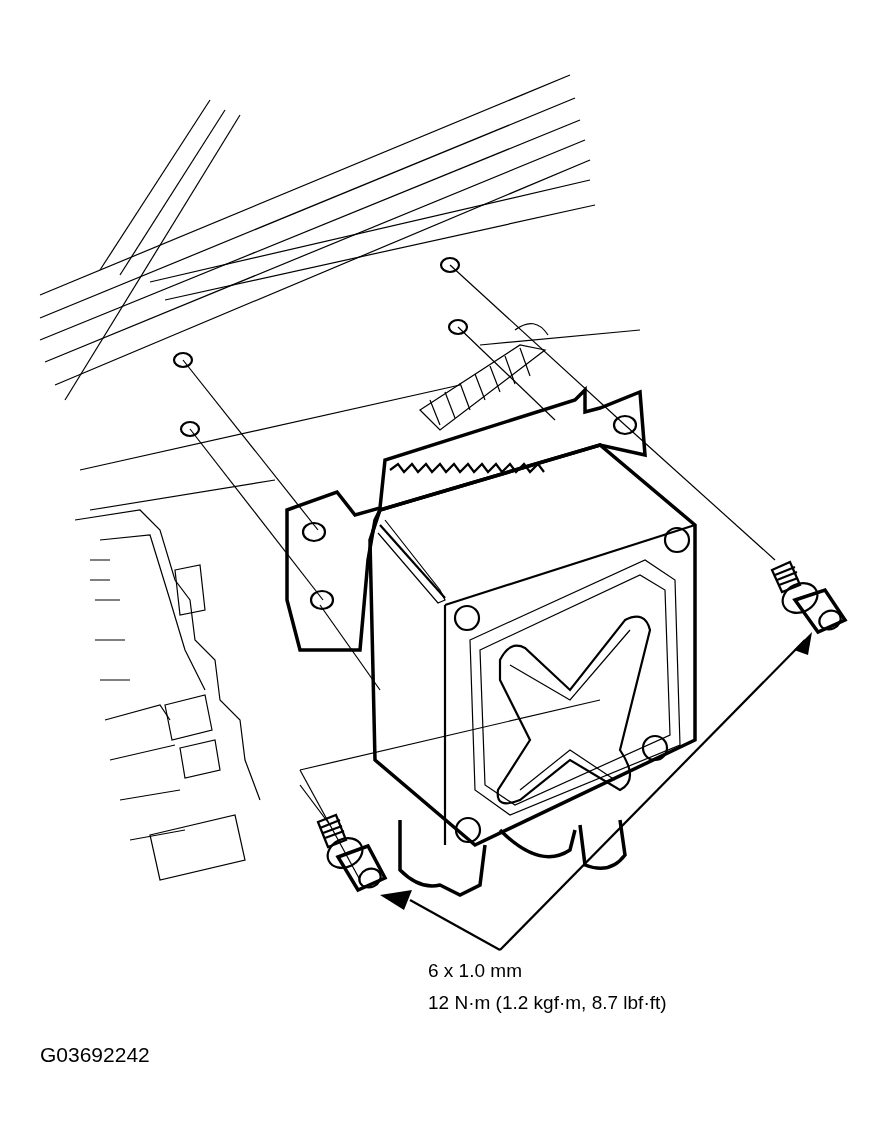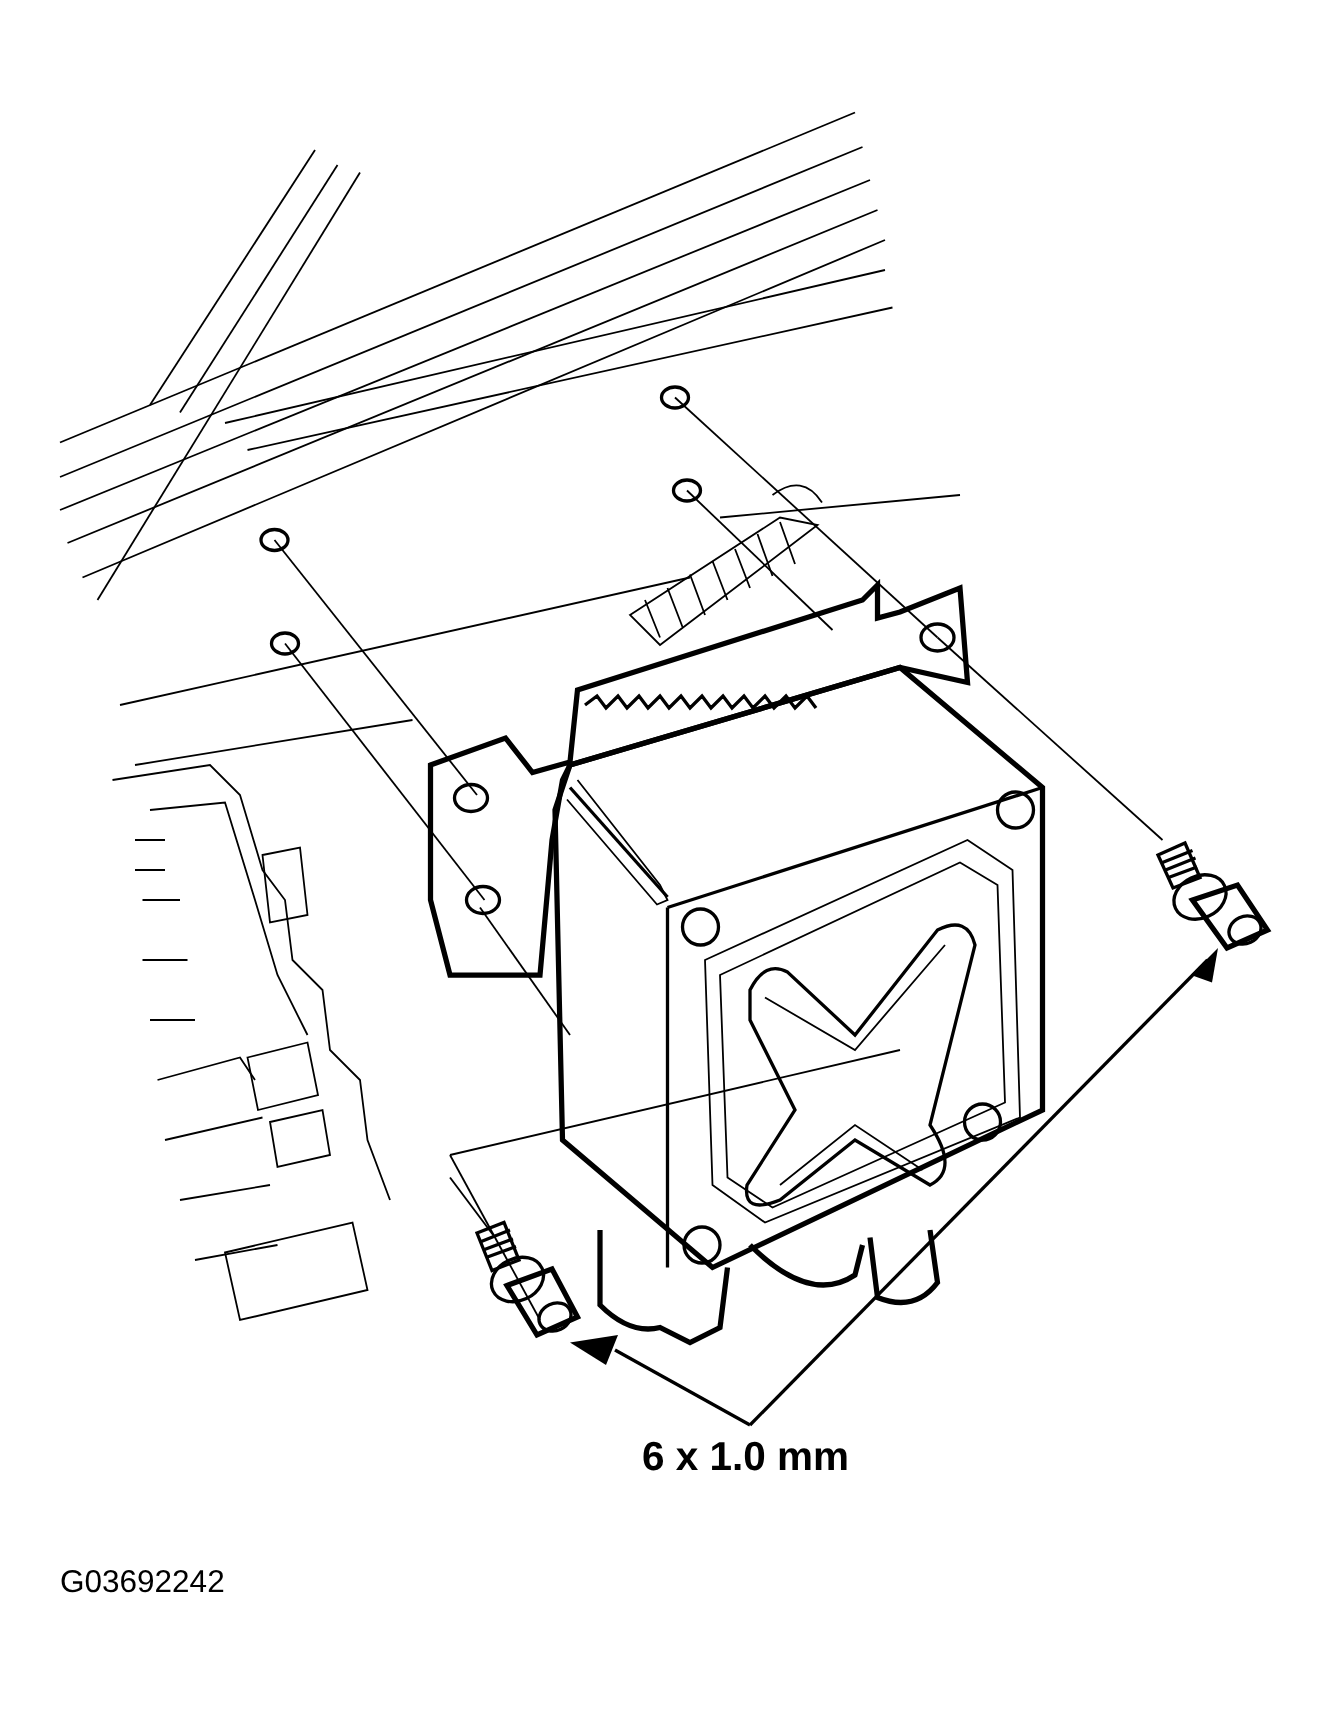--- a/index.html
+++ b/index.html
@@ -1,19 +1,19 @@
 <!DOCTYPE html>
 <html><head>
 <meta charset="utf-8">
 <style>
   html, body { margin: 0; padding: 0; background: #ffffff; }
   body { width: 894px; height: 1142px; position: relative; overflow: hidden;
          font-family: "Liberation Sans", sans-serif; color: #000; }
   #diagram { position: absolute; left: 0; top: 0; width: 894px; height: 1142px; }
-  .spec { position: absolute; left: 428px; top: 955px; font-weight: bold; font-size: 27px; line-height: 32px; }
+  .spec { position: absolute; left: 428px; top: 955px; font-weight: normal; font-size: 19px; line-height: 32px; }
   .fig-id { position: absolute; left: 40px; top: 1043px; font-size: 21px; text-align: center; }
   .ln { fill: none; stroke: #000; }
   .thin { stroke-width: 1.2; }
   .med { stroke-width: 2.2; }
   .thick { stroke-width: 3.5; }
 </style>
 </head>
 <body>
 
 <svg id="diagram" viewBox="0 0 894 1142" xmlns="http://www.w3.org/2000/svg">
@@ -124,14 +124,15 @@
   <g>
     <path class="ln med" d="M500 950 L410 900"></path>
     <path class="ln med" d="M500 950 L805 640"></path>
     <polygon points="380,895 412,890 404,910" fill="#000"></polygon>
     <polygon points="812,632 794,650 808,655" fill="#000"></polygon>
   </g>
 </svg>
 
 <div class="spec">
   <div>6 x 1.0 mm</div>
+  <div>12 N·m (1.2 kgf·m, 8.7 lbf·ft)</div>
 </div>
 <div class="fig-id">G03692242</div>
 
 </body></html>

